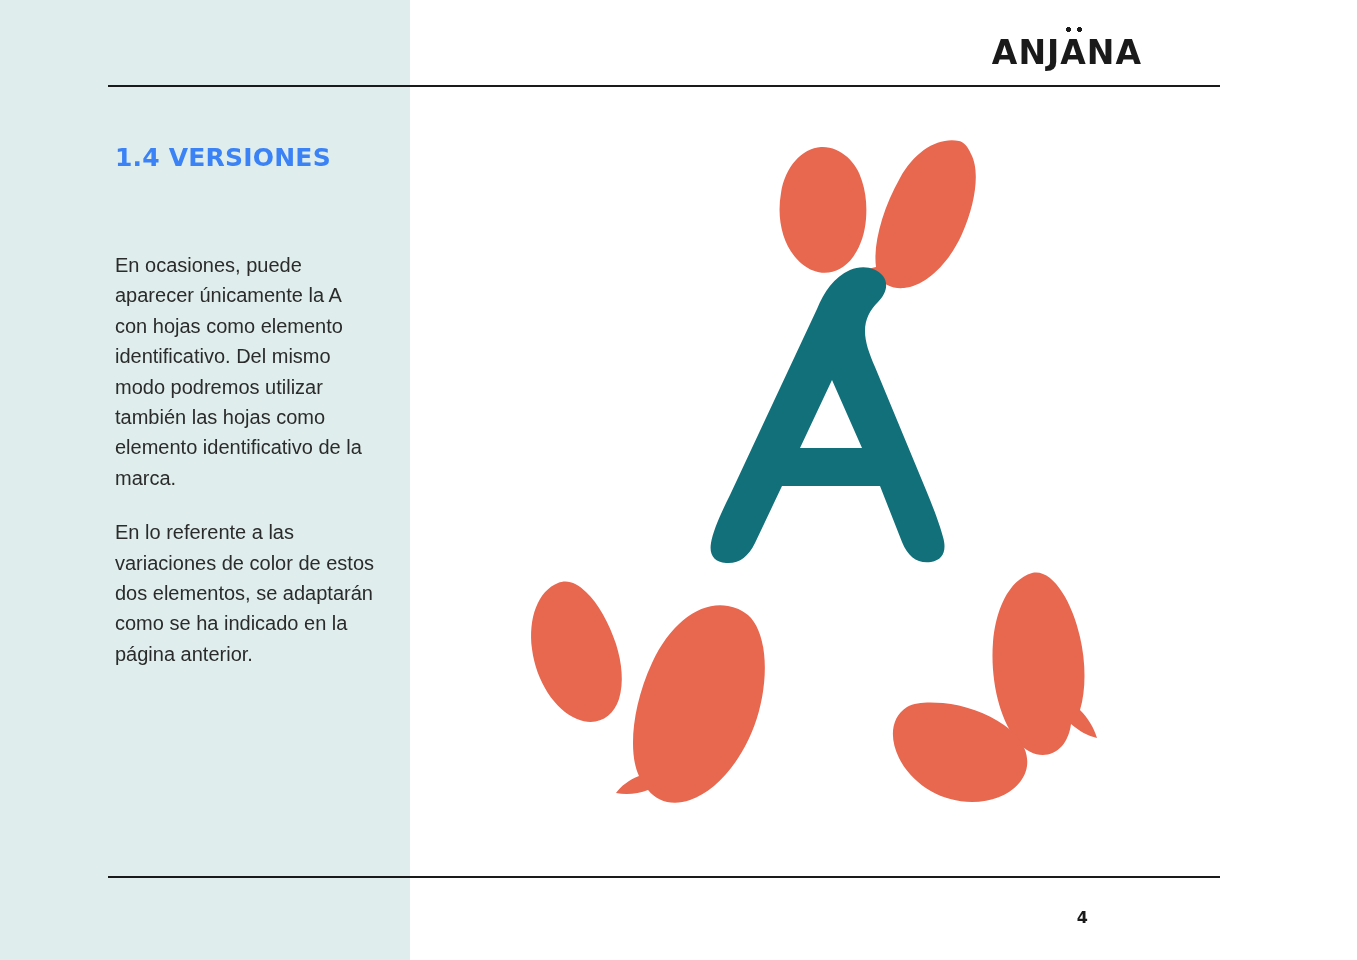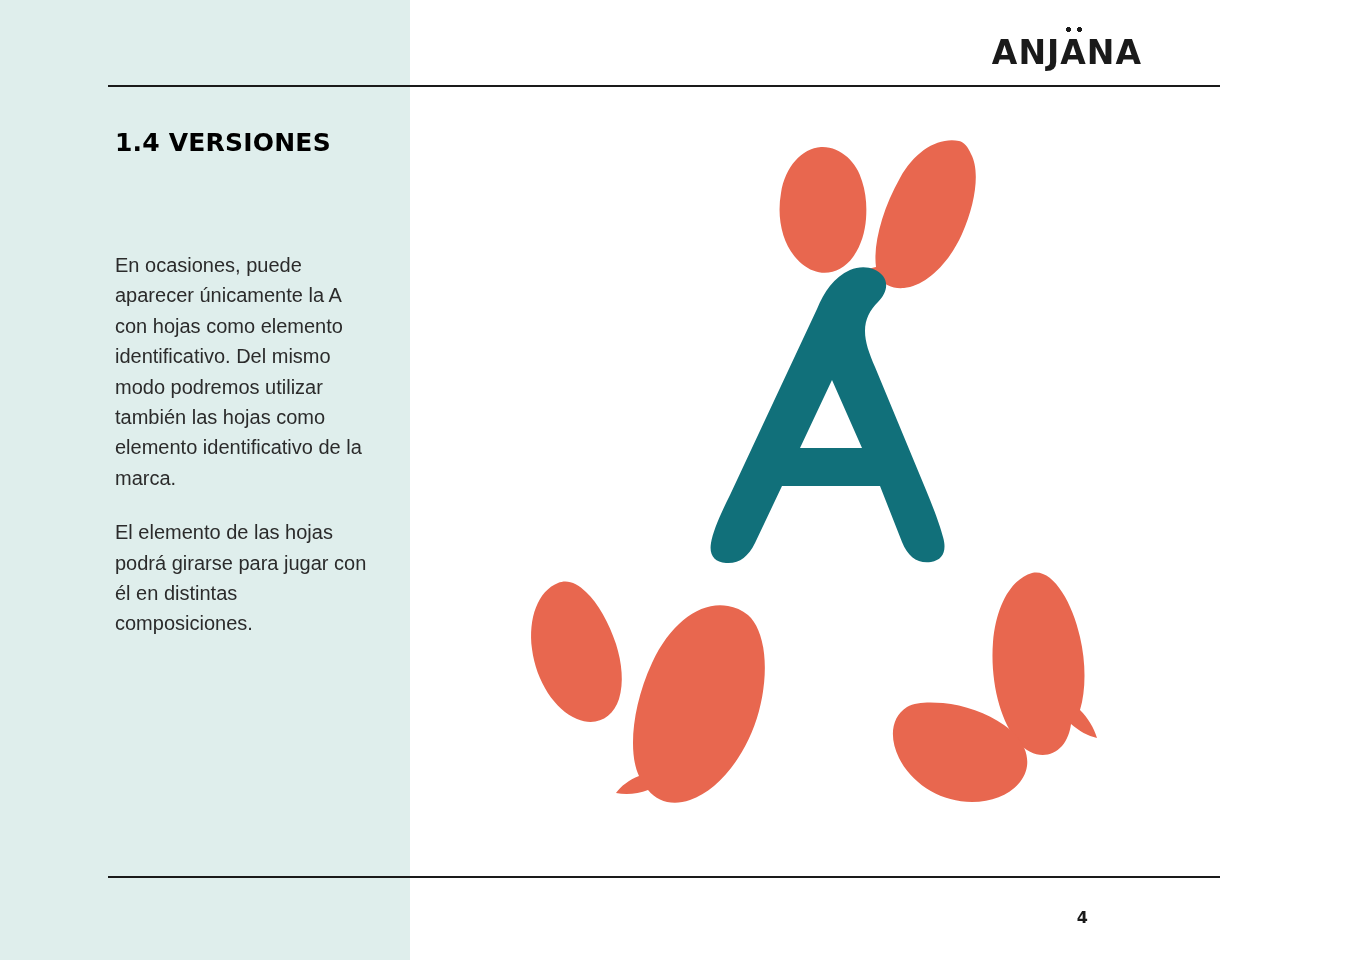--- a/index.html
+++ b/index.html
@@ -62,26 +62,26 @@
     transform: translateX(-50%);
     width: 17px;
     height: 5px;
     background:
       radial-gradient(circle at 3px 2.5px, #1a1a1a 2.5px, transparent 2.6px),
       radial-gradient(circle at 14px 2.5px, #1a1a1a 2.5px, transparent 2.6px);
   }
   .section-title {
     position: absolute;
     left: 115px;
-    top: 128px;
+    top: 143px;
     font-family: "DejaVu Sans", sans-serif;
     font-weight: 700;
     font-size: 25px;
     letter-spacing: 0.2px;
-    color: #000000;
+    color: #3b82f6;
   }
   .body-copy {
     position: absolute;
     left: 115px;
     top: 250px;
     width: 262px;
     color: #2b2b2b;
     font-size: 20px;
     line-height: 1.52;
   }
@@ -119,21 +119,21 @@
   <div class="rule rule-bottom"></div>
 
   <div class="brand-logo">
     <span>ANJ</span><span class="umlaut">A</span><span>NA</span>
   </div>
 
   <div class="section-title">1.4 VERSIONES</div>
 
   <div class="body-copy">
     <p>En ocasiones, puede aparecer únicamente la A con hojas como elemento identificativo. Del mismo modo podremos utilizar también las hojas como elemento identificativo de la marca.</p>
-    <p>El elemento de las hojas podrá girarse para jugar con él en distintas composiciones.</p>
+    <p>En lo referente a las variaciones de color de estos dos elementos, se adaptarán como se ha indicado en la página anterior.</p>
   </div>
 
   <div class="artwork">
     <svg width="947" height="791" viewBox="0 0 947 791" xmlns="http://www.w3.org/2000/svg">
 
       <path fill="#e8674f" d="M411 62
            C 392 63, 375 82, 371 108
            C 366 136, 374 164, 392 179
            C 409 193, 430 190, 443 172
            C 451 161, 455 147, 456 134

